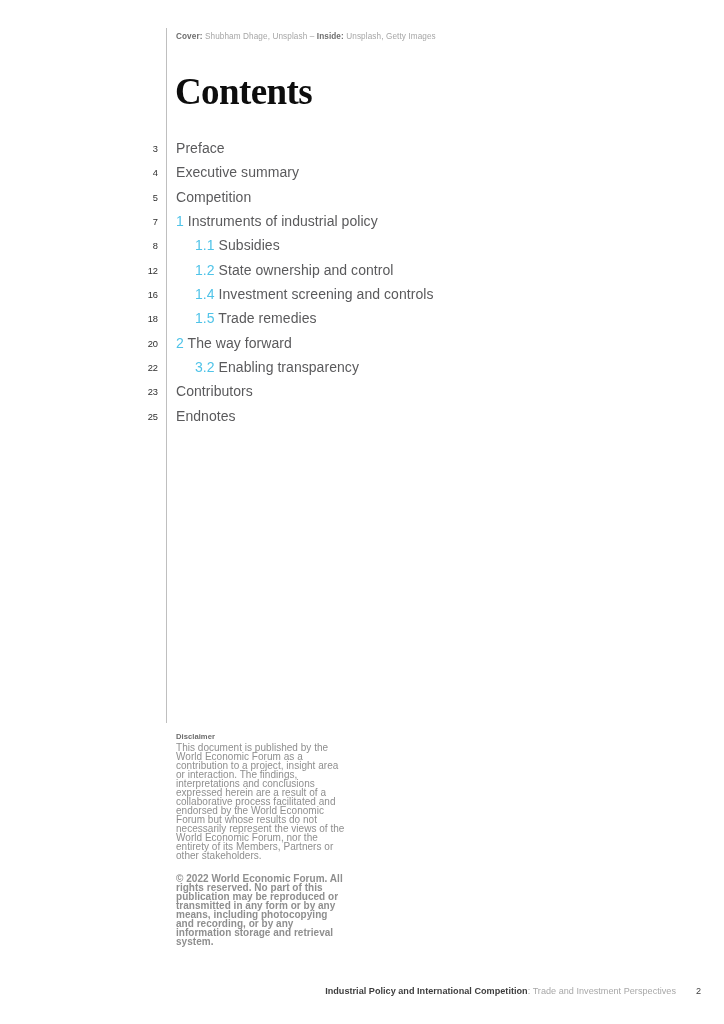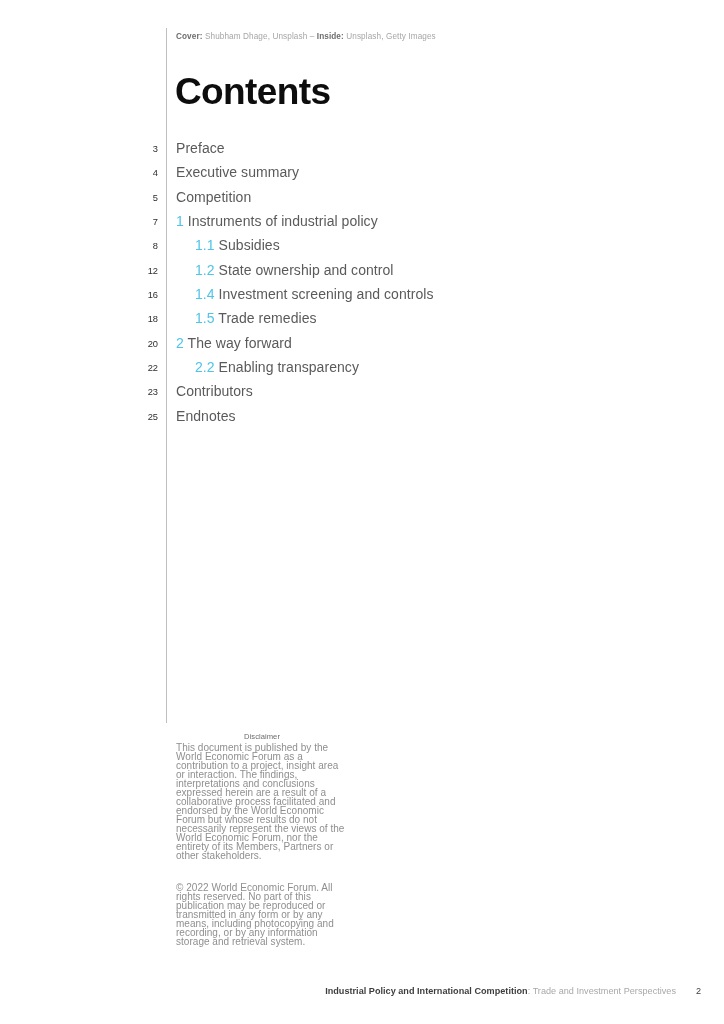--- a/index.html
+++ b/index.html
@@ -50,20 +50,21 @@
   
   .contents-title {
     position: absolute;
     left: 175px;
     top: 70px;
     font-size: 37px;
     line-height: 44px;
     font-weight: 700;
     color: #0d0d0d;
     letter-spacing: -0.6px;
+    font-family: Liberation Serif, serif;
   }
 
   
   .toc {
     position: absolute;
     left: 0;
     top: 142px;
     width: 724px;
   }
   .toc-row {
@@ -101,34 +102,34 @@
   
   .disclaimer {
     position: absolute;
     left: 176px;
     top: 731px;
     width: 172px;
   }
   .disclaimer-title {
     font-size: 7.6px;
     line-height: 11.9px;
-    font-weight: 400;
+    font-weight: 700;
     color: #6b6b6b;
     letter-spacing: 0.05px;
-    text-align: center;
   }
   .disclaimer p {
     margin: 0;
     font-size: 10px;
     line-height: 9px;
     color: #8f8f8f;
     letter-spacing: 0.03px;
   }
   .disclaimer p.spaced {
-    margin-top: 23px;
+    margin-top: 14px;
+    font-weight: bold;
   }
 
   
   .footer {
     position: absolute;
     left: 0;
     top: 984px;
     width: 724px;
     height: 14px;
   }
@@ -201,21 +202,21 @@
       <div class="toc-row sub">
         <div class="toc-page">18</div>
         <div class="toc-label"><span class="toc-num">1.5</span> <span>Trade remedies</span></div>
       </div>
       <div class="toc-row">
         <div class="toc-page">20</div>
         <div class="toc-label"><span class="toc-num">2</span> <span>The way forward</span></div>
       </div>
       <div class="toc-row sub">
         <div class="toc-page">22</div>
-        <div class="toc-label"><span class="toc-num">2.2</span> <span>Enabling transparency</span></div>
+        <div class="toc-label"><span class="toc-num">3.2</span> <span>Enabling transparency</span></div>
       </div>
       <div class="toc-row">
         <div class="toc-page">23</div>
         <div class="toc-label"><span>Contributors</span></div>
       </div>
       <div class="toc-row">
         <div class="toc-page">25</div>
         <div class="toc-label"><span>Endnotes</span></div>
       </div>
     </div>

